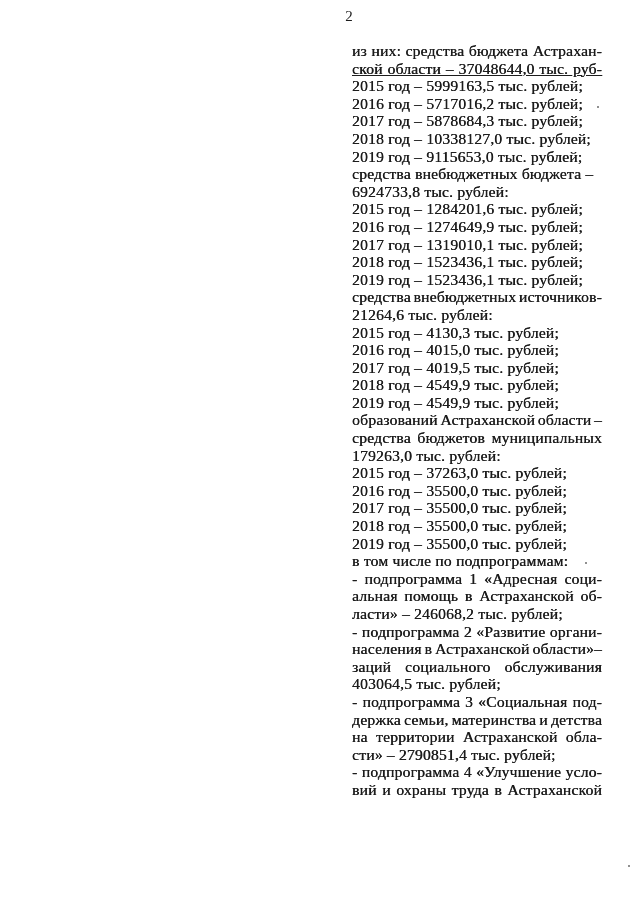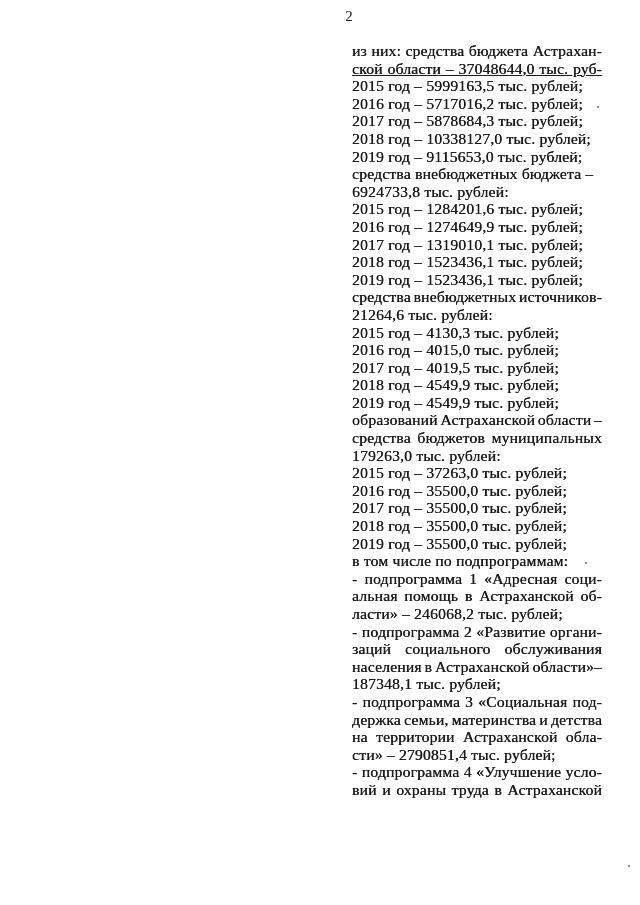--- a/index.html
+++ b/index.html
@@ -80,23 +80,23 @@
       <div class="line"><span class="ln-inner">2015 год – 37263,0 тыс. рублей;</span></div>
       <div class="line"><span class="ln-inner">2016 год – 35500,0 тыс. рублей;</span></div>
       <div class="line"><span class="ln-inner">2017 год – 35500,0 тыс. рублей;</span></div>
       <div class="line"><span class="ln-inner">2018 год – 35500,0 тыс. рублей;</span></div>
       <div class="line"><span class="ln-inner">2019 год – 35500,0 тыс. рублей;</span></div>
       <div class="line"><span class="ln-inner">в том числе по подпрограммам:</span></div>
       <div class="line stretch"><span class="ln-inner" style="word-spacing: 2.92969px;">- подпрограмма 1 «Адресная соци-</span></div>
       <div class="line stretch"><span class="ln-inner" style="word-spacing: 2.61719px;">альная помощь в Астраханской об-</span></div>
       <div class="line"><span class="ln-inner">ласти» – 246068,2 тыс. рублей;</span></div>
       <div class="line stretch"><span class="ln-inner" style="word-spacing: 0.3125px;">- подпрограмма 2 «Развитие органи-</span></div>
+      <div class="line stretch"><span class="ln-inner" style="word-spacing: -1.22396px;">населения в Астраханской области»–</span></div>
       <div class="line stretch"><span class="ln-inner" style="word-spacing: 9.84375px;">заций социального обслуживания</span></div>
-      <div class="line stretch"><span class="ln-inner" style="word-spacing: -1.22396px;">населения в Астраханской области»–</span></div>
-      <div class="line"><span class="ln-inner">187348,1 тыс. рублей;</span></div>
+      <div class="line"><span class="ln-inner">403064,5 тыс. рублей;</span></div>
       <div class="line stretch"><span class="ln-inner" style="word-spacing: 0.921875px;">- подпрограмма 3 «Социальная под-</span></div>
       <div class="line stretch"><span class="ln-inner" style="word-spacing: -0.96875px;">держка семьи, материнства и детства</span></div>
       <div class="line stretch"><span class="ln-inner" style="word-spacing: 4.20312px;">на территории Астраханской обла-</span></div>
       <div class="line"><span class="ln-inner">сти» – 2790851,4 тыс. рублей;</span></div>
       <div class="line stretch"><span class="ln-inner" style="word-spacing: 0.261719px;">- подпрограмма 4 «Улучшение усло-</span></div>
       <div class="line stretch"><span class="ln-inner" style="word-spacing: 1.38125px;">вий и охраны труда в Астраханской</span></div>
     </div>
 <div class="speck" style="left: 597px; top: 106px;"></div>
     <div class="speck" style="left: 585px; top: 562px;"></div>
     <div class="speck" style="left: 628px; top: 865px;"></div>

